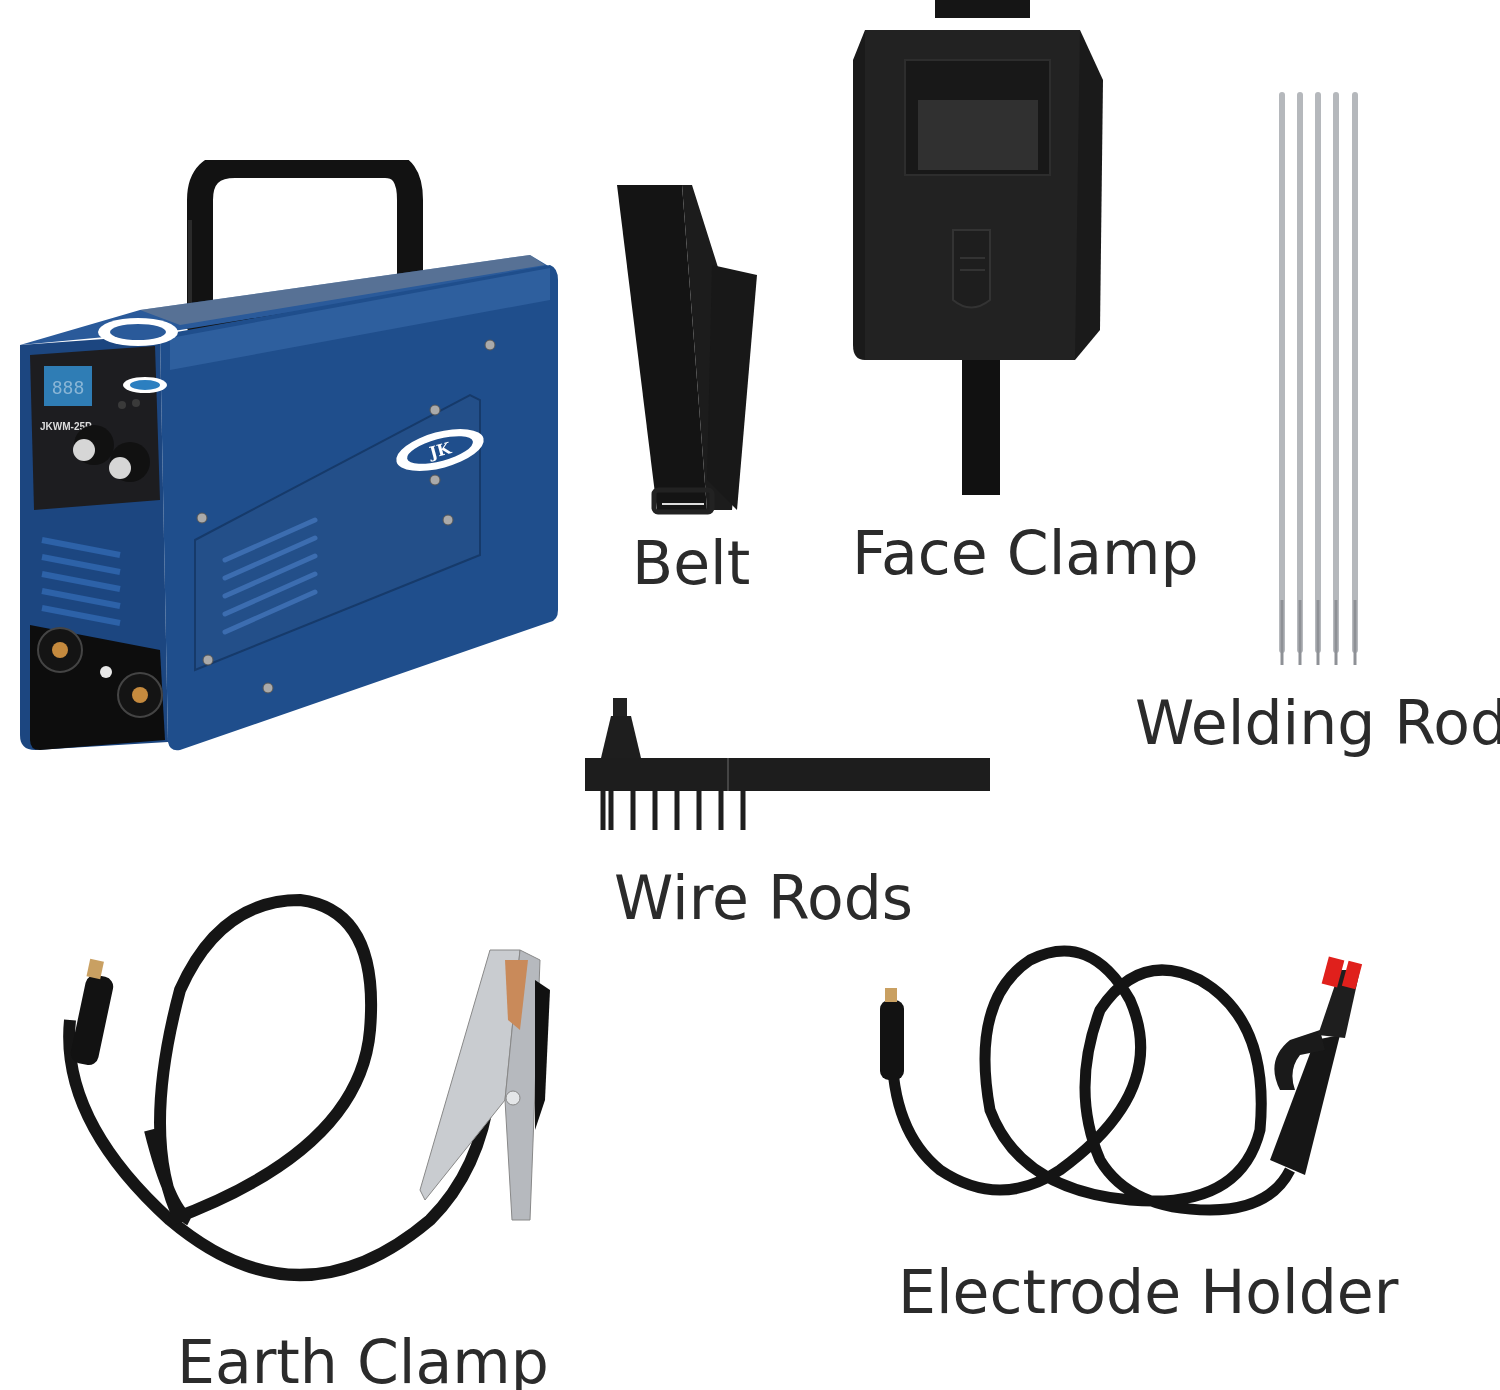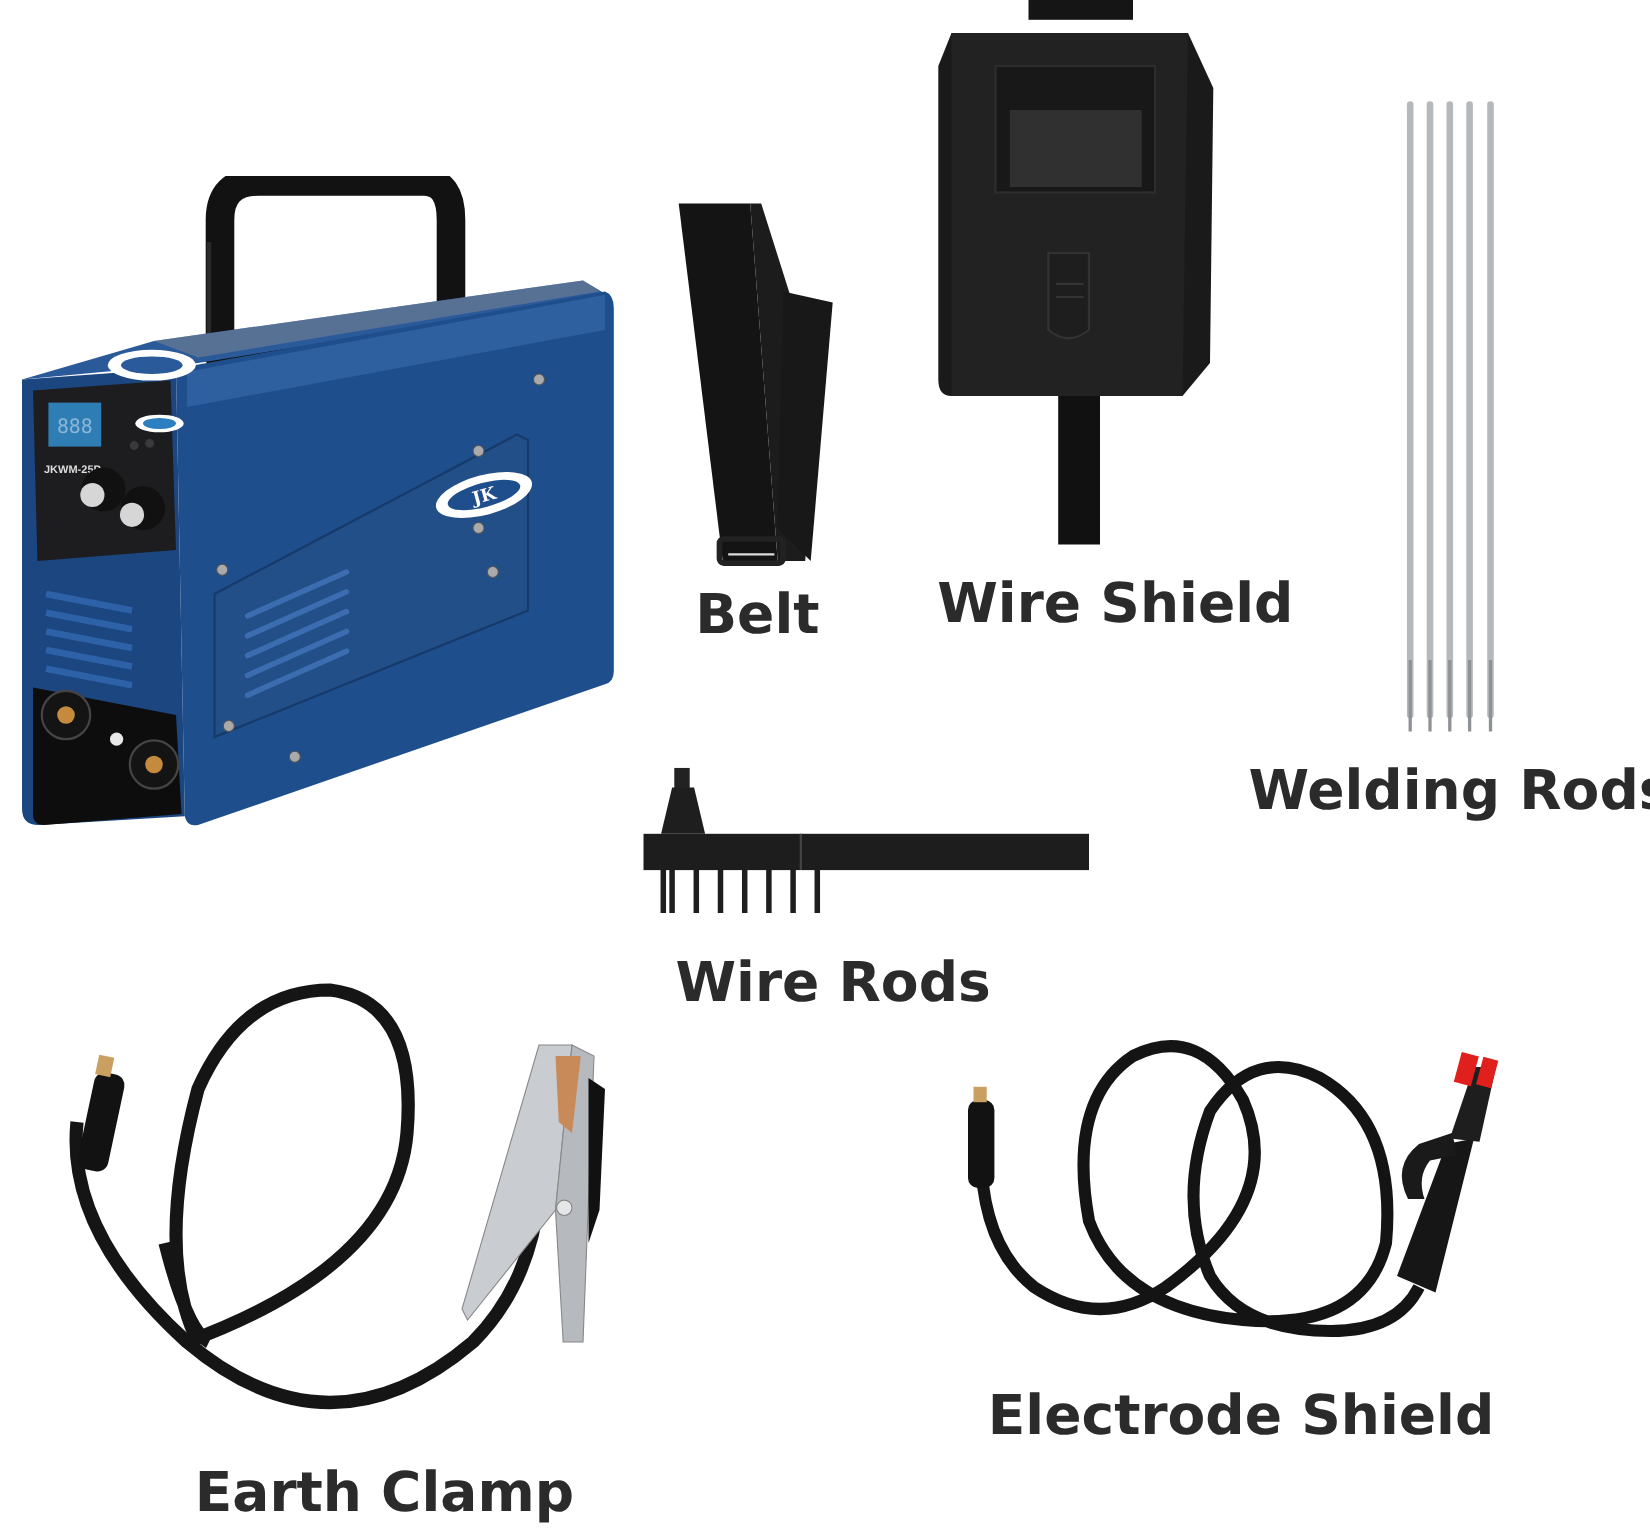--- a/index.html
+++ b/index.html
@@ -1,17 +1,17 @@
 <!DOCTYPE html>
 <html><head>
 <meta charset="utf-8">
 <style>
   html,body{margin:0;padding:0;background:#ffffff;}
   body{width:1500px;height:1390px;position:relative;overflow:hidden;font-family:"DejaVu Sans","Liberation Sans",sans-serif;}
-  .label{position:absolute;color:#2b2b2b;font-weight:bold;font-size:50px;line-height:1;white-space:nowrap;letter-spacing:0px;}
+  .label{position:absolute;color:#2b2b2b;font-weight:normal;font-size:60px;line-height:1;white-space:nowrap;letter-spacing:0px;}
   .art{position:absolute;}
   svg{display:block;}
 </style>
 </head>
 <body>
 
 <div class="art" style="left:10px;top:160px;width:560px;height:600px;">
   <svg width="560" height="600" viewBox="0 0 560 600">
 
     <path d="M190 160 L190 40 Q190 5 225 5 L375 5 Q400 5 400 40 L400 120" fill="none" stroke="#121212" stroke-width="26" stroke-linejoin="round"></path>
@@ -106,21 +106,21 @@
     <rect x="90" y="0" width="95" height="18" fill="#151515"></rect>
     <path d="M20 30 L235 30 L230 360 L20 360 Z" fill="#222222"></path>
     <rect x="60" y="60" width="145" height="115" fill="#181818" stroke="#2d2d2d" stroke-width="2"></rect>
     <rect x="73" y="100" width="120" height="70" fill="#303030"></rect>
     <path d="M108 230 L145 230 L145 300 Q126 315 108 300 Z" fill="#1e1e1e" stroke="#333" stroke-width="2"></path>
     <line x1="115" y1="258" x2="140" y2="258" stroke="#333" stroke-width="2"></line>
     <line x1="115" y1="270" x2="140" y2="270" stroke="#333" stroke-width="2"></line>
     <rect x="117" y="360" width="38" height="135" fill="#111"></rect>
   </svg>
 </div>
-<div class="label" style="left:852px;top:523px;">Wire Shield</div>
+<div class="label" style="left:852px;top:523px;">Face Clamp</div>
 
 <div class="art" style="left:1270px;top:90px;width:100px;height:580px;">
   <svg width="100" height="580" viewBox="0 0 100 580">
     <g stroke="#b5b8bc" stroke-width="6" stroke-linecap="round">
       <line x1="12" y1="5" x2="12" y2="560"></line>
         <line x1="30" y1="5" x2="30" y2="560"></line>
       <line x1="48" y1="5" x2="48" y2="560"></line>
         <line x1="66" y1="5" x2="66" y2="560"></line>
       <line x1="85" y1="5" x2="85" y2="560"></line>
     </g>
@@ -181,13 +181,13 @@
     <rect x="10" y="60" width="24" height="80" rx="9" fill="#121212"></rect>
     <rect x="15" y="48" width="12" height="14" fill="#c9a062"></rect>
 
     <path d="M400 220 L445 100 L470 95 L435 235 Z" fill="#161616"></path>
     <path d="M410 150 Q395 120 420 100 L450 90 L455 110 L430 115 Q418 130 425 150 Z" fill="#1a1a1a"></path>
     <path d="M448 95 L470 30 L490 30 L475 98 Z" fill="#1e1e1e"></path>
     <rect x="455" y="18" width="16" height="28" fill="#e0201c" transform="rotate(15 463 32)"></rect>
     <rect x="475" y="22" width="14" height="26" fill="#e0201c" transform="rotate(15 482 35)"></rect>
   </svg>
 </div>
-<div class="label" style="left:898px;top:1262px;">Electrode Shield</div>
+<div class="label" style="left:898px;top:1262px;">Electrode Holder</div>
 
 </body></html>

